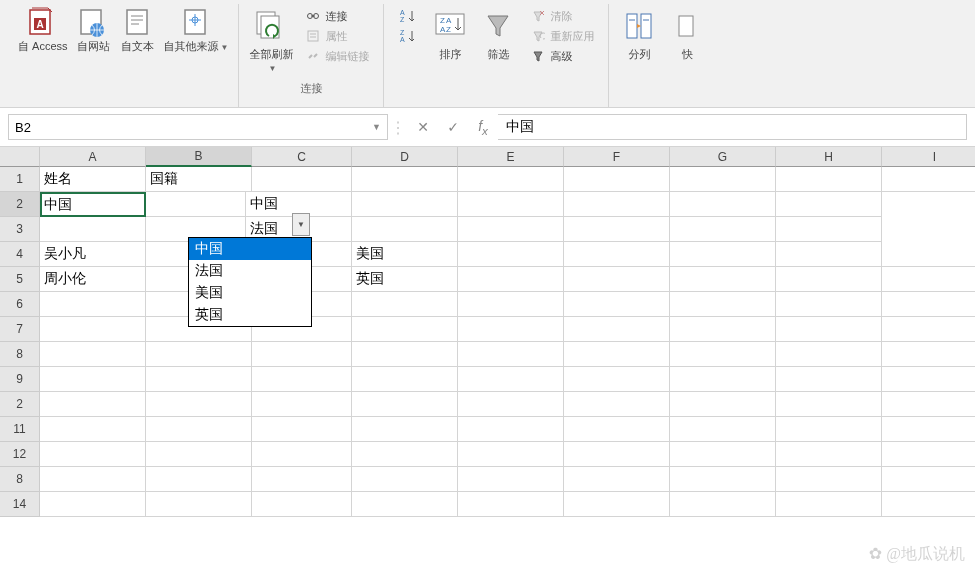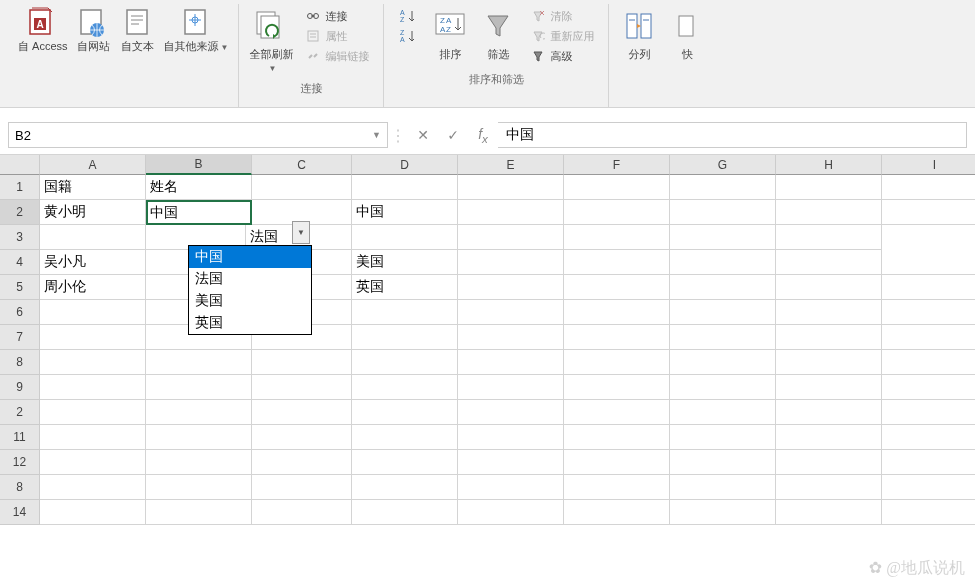--- a/index.html
+++ b/index.html
@@ -15,21 +15,21 @@
 .ribbon-btn .label { font-size: 11px; color: #444; text-align: center; margin-top: 2px; line-height: 13px; }
 .ribbon-btn.large .icon-box { width: 40px; height: 40px; }
 .small-stack { display: flex; flex-direction: column; justify-content: flex-start; padding: 2px 4px; }
 .small-item { display: flex; align-items: center; font-size: 11px; color: #444; padding: 2px 4px; cursor: pointer; }
 .small-item.disabled { color: #aaa; cursor: default; }
 .small-item .si { width: 16px; height: 16px; margin-right: 4px; display: inline-flex; align-items: center; justify-content: center; }
 .group-label { font-size: 11px; color: #666; text-align: center; padding: 4px 0 2px 0; width: 100%; }
 .dropdown-arrow { font-size: 8px; color: #666; margin-left: 2px; }
 
 
-.formula-bar { display: flex; align-items: center; padding: 6px 8px; border-bottom: 1px solid #d4d4d4; background: #fff; margin-top: 8px; }
+.formula-bar { display: flex; align-items: center; padding: 6px 8px; border-bottom: 1px solid #d4d4d4; background: #fff; }
 .name-box { width: 380px; height: 26px; border: 1px solid #ccc; background: #fff; padding: 0 6px; font-size: 13px; display: flex; align-items: center; justify-content: space-between; }
 .name-box .arrow { color: #888; font-size: 9px; }
 .fb-sep { width: 20px; text-align: center; color: #ccc; }
 .fb-btn { width: 30px; height: 26px; display: flex; align-items: center; justify-content: center; color: #888; font-size: 14px; cursor: pointer; }
 .formula-input { flex: 1; height: 26px; border: 1px solid #ccc; border-left: none; padding: 0 8px; font-size: 14px; display: flex; align-items: center; }
 
 
 .grid-area { position: relative; display: flex; }
 .row-headers { display: flex; flex-direction: column; }
 .corner { width: 40px; height: 20px; background: #e6e6e6; border-right: 1px solid #ccc; border-bottom: 1px solid #999; }
@@ -56,21 +56,21 @@
 .cI { width: 106px; }
 
 
 .dv-arrow { position: absolute; left: 252px; top: 46px; width: 18px; height: 23px; background: #eee; border: 1px solid #999; display: flex; align-items: center; justify-content: center; cursor: pointer; z-index: 5; }
 .dv-arrow::after { content: "▼"; font-size: 8px; color: #555; }
 .dv-list { position: absolute; left: 148px; top: 70px; width: 124px; background: #fff; border: 1px solid #000; z-index: 10; }
 .dv-item { padding: 2px 6px; font-size: 14px; cursor: pointer; }
 .dv-item.sel { background: #0078d7; color: #fff; }
 
 
-.watermark { position: absolute; right: 10px; bottom: 2px; font-size: 16px; color: rgba(0,0,0,0.18); font-family: "SimSun"; }
+.watermark { position: absolute; right: 10px; bottom: 16px; font-size: 16px; color: rgba(0,0,0,0.18); font-family: "SimSun"; }
 
 
 svg { display: block; }
 </style>
 </head>
 <body>
 
 <div class="ribbon">
 
   <div class="ribbon-group">
@@ -235,21 +235,20 @@
         <div class="small-item">
             <span class="si">
               <svg width="14" height="14">
                 <path d="M3 3 L11 3 L8 8 L8 12 L6 11 L6 8 Z" fill="#888" stroke="#555"></path>
               </svg>
             </span>
             <span>高级</span>
           </div>
       </div>
     </div>
-    <div class="group-label">排序和筛选</div>
   </div>
 
   <div class="ribbon-group last">
     <div class="ribbon-items">
       <div class="ribbon-btn large">
         <div class="icon-box">
           <svg width="36" height="36">
               <rect x="6" y="6" width="10" height="24" fill="#fff" stroke="#4a76b1"></rect>
               <rect x="20" y="6" width="10" height="24" fill="#fff" stroke="#4a76b1"></rect>
               <line x1="8" y1="12" x2="14" y2="12" stroke="#4a76b1"></line>
@@ -320,32 +319,31 @@
         <div class="col-hdr cD">D</div>
         <div class="col-hdr cE">E</div>
         <div class="col-hdr cF">F</div>
         <div class="col-hdr cG">G</div>
         <div class="col-hdr cH">H</div>
         <div class="col-hdr cI">I</div>
       </div>
     <div class="cells" id="cells">
 
       <div class="row">
+          <div class="cell cA">姓名</div>
           <div class="cell cB">国籍</div>
-          <div class="cell cA">姓名</div>
-          <div class="cell cC"></div>
-          <div class="cell cD"></div>
-          <div class="cell cE"></div>
-          <div class="cell cF"></div>
-          <div class="cell cG"></div>
-          <div class="cell cH"></div>
-          <div class="cell cI"></div>
-        </div>
-        <div class="row">
-          <div class="cell cA">黄小明</div>
+          <div class="cell cC"></div>
+          <div class="cell cD"></div>
+          <div class="cell cE"></div>
+          <div class="cell cF"></div>
+          <div class="cell cG"></div>
+          <div class="cell cH"></div>
+          <div class="cell cI"></div>
+        </div>
+        <div class="row">
           <div class="cell cB active">中国</div>
           <div class="cell cC"></div>
           <div class="cell cD">中国</div>
           <div class="cell cE"></div>
           <div class="cell cF"></div>
           <div class="cell cG"></div>
           <div class="cell cH"></div>
           <div class="cell cI"></div>
         </div>
         <div class="row">

